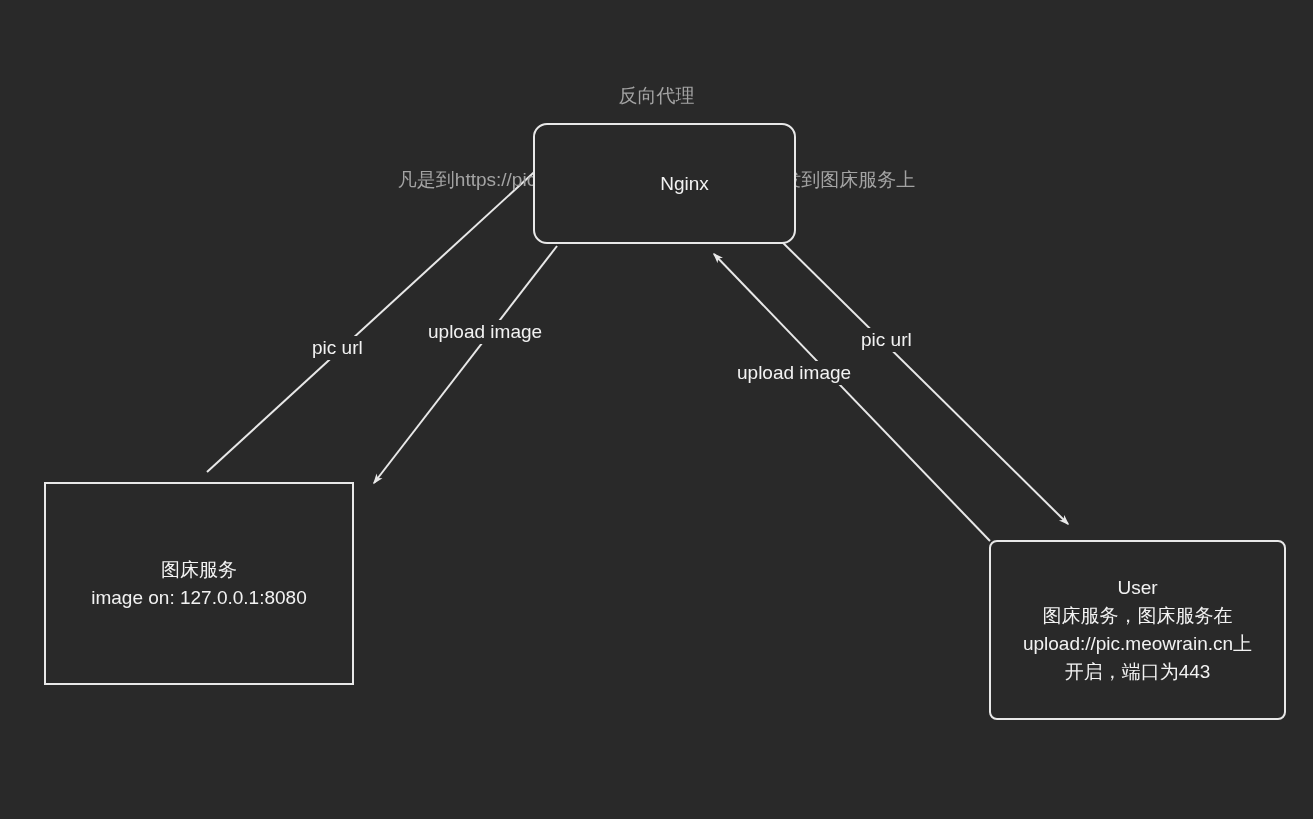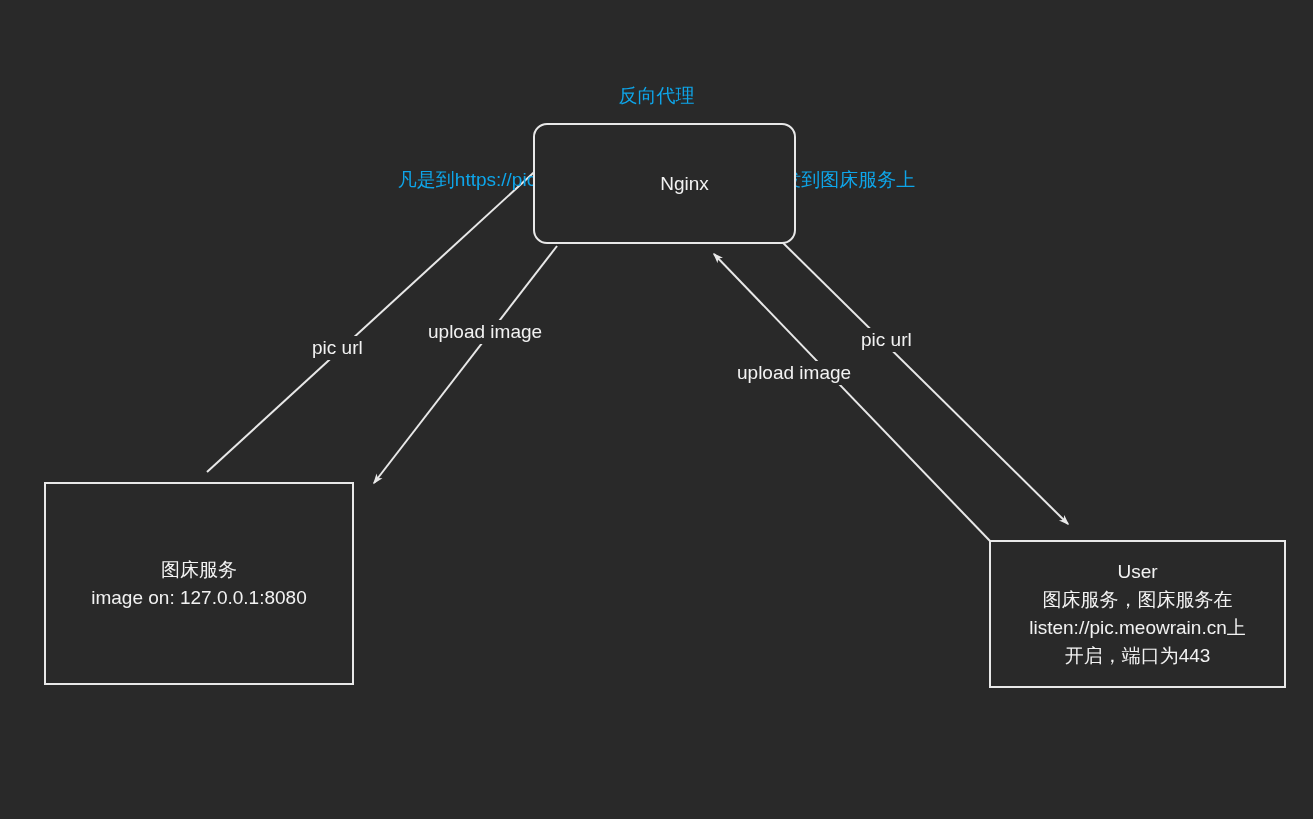--- a/index.html
+++ b/index.html
@@ -31,21 +31,21 @@
 
   
   .diagram-title {
     position: absolute;
     left: 0;
     top: 26px;
     width: 1313px;
     text-align: center;
     font-size: 19px;
     line-height: 28px;
-    color: #0ea5e9;
+    color: #a3a3a3;
     white-space: pre;
   }
 
   
   .node {
     position: absolute;
     box-sizing: border-box;
     border: 2px solid #e8e8e8;
     background: #292929;
     display: flex;
@@ -66,22 +66,22 @@
     left: 44px;
     top: 482px;
     width: 310px;
     height: 203px;
     border-radius: 0;
   }
   .node-user {
     left: 989px;
     top: 540px;
     width: 297px;
-    height: 148px;
-    border-radius: 0;
+    height: 180px;
+    border-radius: 8px;
   }
   .node-line {
     font-size: 19px;
     line-height: 28px;
     color: #f2f2f2;
     white-space: pre;
   }
   .node-nginx .node-line { font-size: 19px; }
 
   
@@ -130,21 +130,21 @@
   </div>
 
   <div class="node node-imagehost">
     <div class="node-line">图床服务</div>
     <div class="node-line">image on: 127.0.0.1:8080</div>
   </div>
 
   <div class="node node-user">
     <div class="node-line">User</div>
     <div class="node-line">图床服务，图床服务在</div>
-    <div class="node-line">listen://pic.meowrain.cn上</div>
+    <div class="node-line">upload://pic.meowrain.cn上</div>
     <div class="node-line">开启，端口为443</div>
   </div>
 
   <div class="edge-label lbl-pic-url-left">pic url</div>
 
   <div class="edge-label lbl-upload-left">upload image</div>
 
   <div class="edge-label lbl-pic-url-right">pic url</div>
 
   <div class="edge-label lbl-upload-right">upload image</div>

